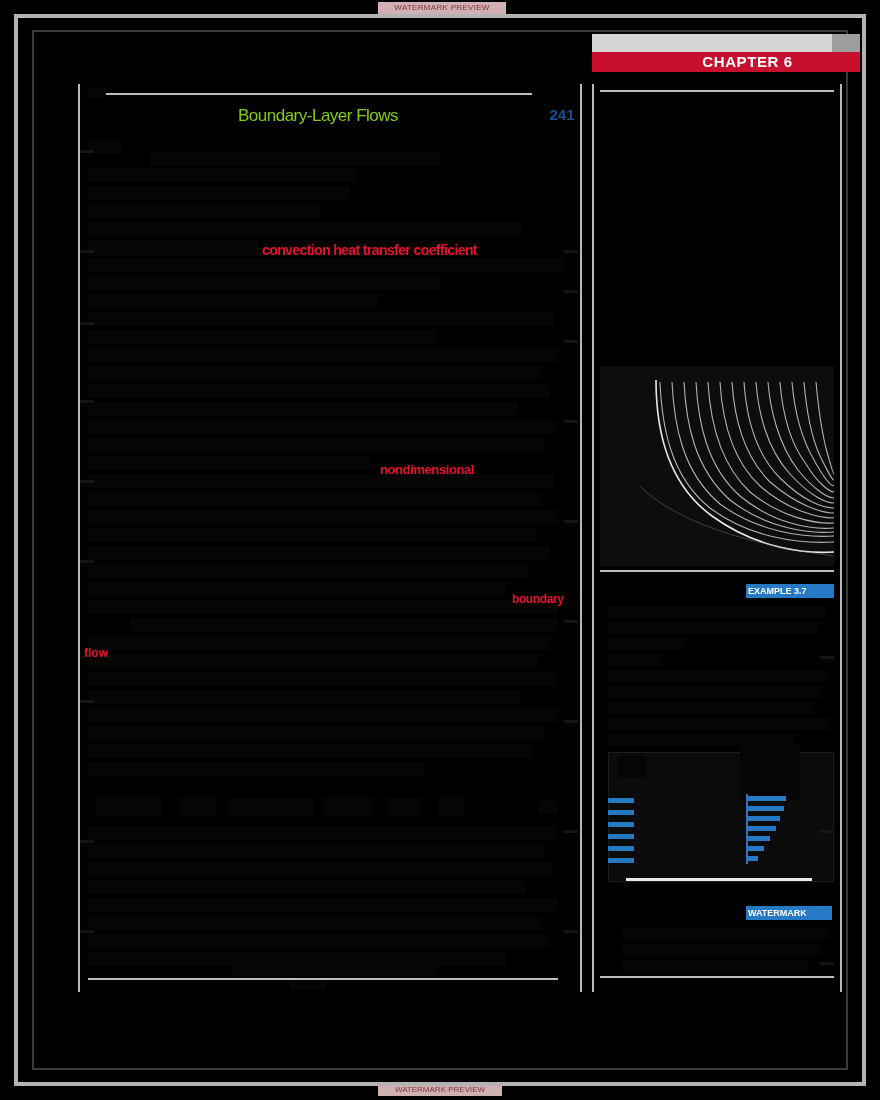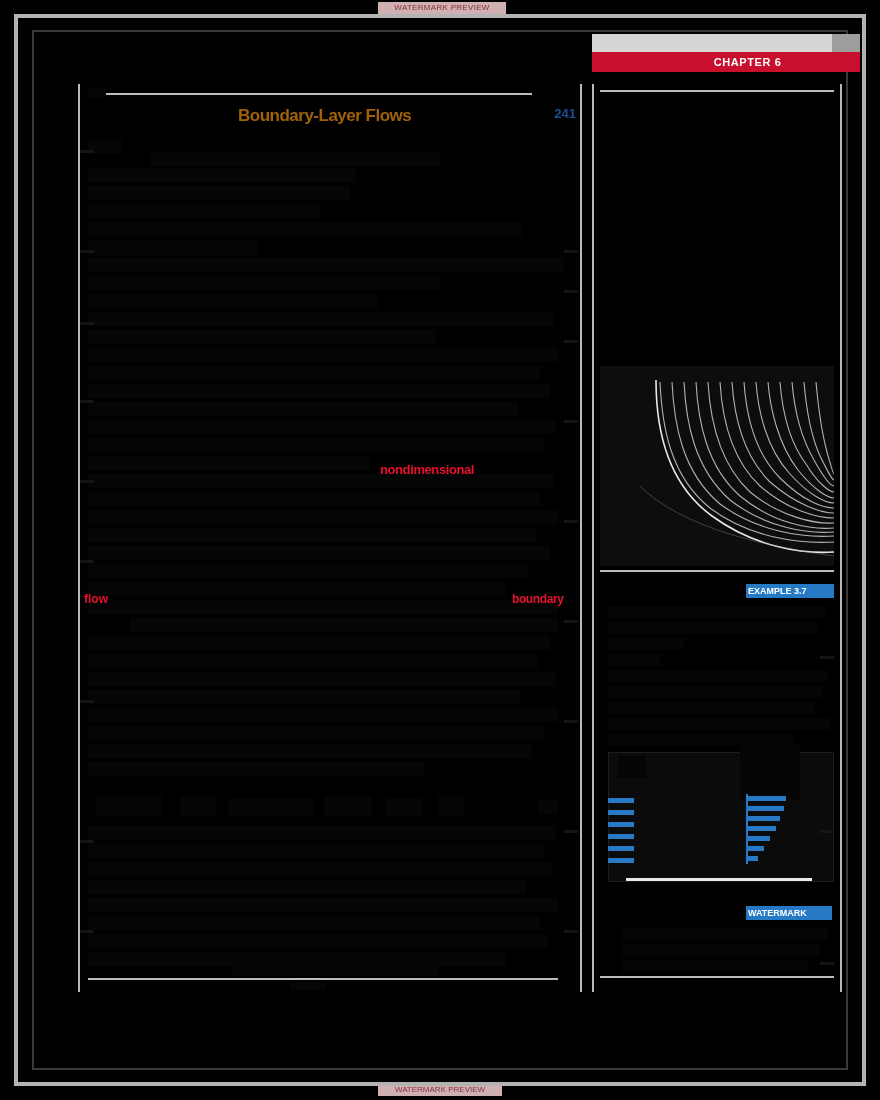--- a/index.html
+++ b/index.html
@@ -81,21 +81,21 @@
     background: #9d9d9d;
   }
   .chapter-bar {
     position: absolute;
     left: 592px; top: 52px;
     width: 268px; height: 20px;
     background: #c8102e;
   }
   .chapter-bar .label {
     color: #ffffff;
-    font-size: 11px;
+    font-size: 15px;
     font-weight: bold;
     letter-spacing: 0.6px;
     text-align: center;
     line-height: 20px;
     margin-left: 43px;
   }
 
   
   .main-col {
     position: absolute;
@@ -123,49 +123,49 @@
   .blk {
     position: absolute;
     background: #050505;
   }
 
   
   .title-line {
     position: absolute;
     left: 238px; top: 106px;
     width: 180px; height: 22px;
-    color: #a16207;
+    color: #84cc16;
     font-size: 17px;
-    font-weight: bold;
+    font-weight: normal;
     letter-spacing: -0.5px;
     overflow: hidden;
     white-space: nowrap;
   }
   .title-pagenum {
     position: absolute;
     left: 548px; top: 106px;
     width: 28px; height: 20px;
     color: #1b4f91;
-    font-size: 13px;
+    font-size: 15px;
     font-weight: bold;
-    text-align: right;
+    text-align: center;
   }
 
   
   .red-phrase {
     position: absolute;
     color: #e8112d;
     font-weight: bold;
     white-space: nowrap;
     overflow: hidden;
   }
   .red-a { left: 262px; top: 242px; width: 256px; font-size: 14px; letter-spacing: -0.6px; }
   .red-b { left: 380px; top: 462px; width: 120px; font-size: 13px; letter-spacing: -0.4px; }
   .red-c { left: 512px; top: 592px; width: 70px; font-size: 12px; letter-spacing: -0.4px; }
-  .red-d { left: 84px; top: 592px; width: 44px; font-size: 12px; }
+  .red-d { left: 84px; top: 646px; width: 44px; font-size: 12px; }
 
   
   .side-col {
     position: absolute;
     left: 592px; top: 84px;
     width: 250px; height: 908px;
     background: #000;
     border-left: 2px solid #b9b9b9;
     border-right: 2px solid #b9b9b9;
     box-sizing: border-box;
@@ -298,20 +298,21 @@
   <div class="blk" style="left:88px;  top:844px; width:456px; height:14px;"></div>
   <div class="blk" style="left:88px;  top:862px; width:464px; height:14px;"></div>
   <div class="blk" style="left:88px;  top:880px; width:438px; height:14px;"></div>
   <div class="blk" style="left:88px;  top:898px; width:470px; height:14px;"></div>
   <div class="blk" style="left:88px;  top:916px; width:452px; height:14px;"></div>
   <div class="blk" style="left:88px;  top:934px; width:460px; height:14px;"></div>
   <div class="blk" style="left:88px;  top:952px; width:418px; height:14px;"></div>
   <div class="blk" style="left:232px; top:964px; width:206px; height:12px;"></div>
   <div class="blk" style="left:290px; top:982px; width:36px;  height:8px;"></div>
 
+  <div class="red-phrase red-a">convection heat transfer coefficient</div>
   <div class="red-phrase red-b">nondimensional</div>
   <div class="red-phrase red-c">boundary</div>
   <div class="red-phrase red-d">flow</div>
 
   <div class="tick" style="left:80px; top:150px;"></div>
   <div class="tick" style="left:80px; top:250px;"></div>
   <div class="tick" style="left:80px; top:322px;"></div>
   <div class="tick" style="left:80px; top:400px;"></div>
   <div class="tick" style="left:80px; top:480px;"></div>
   <div class="tick" style="left:80px; top:560px;"></div>

